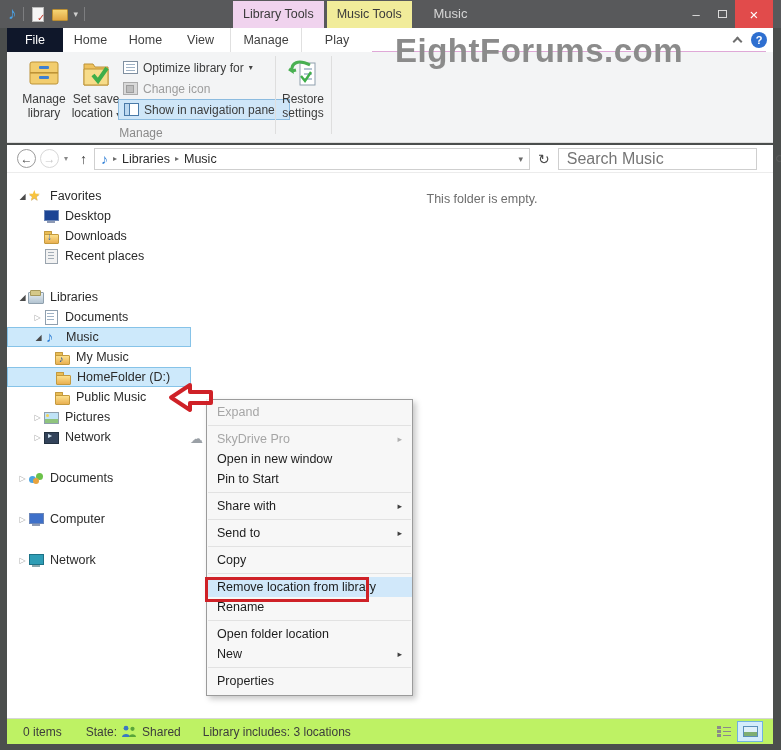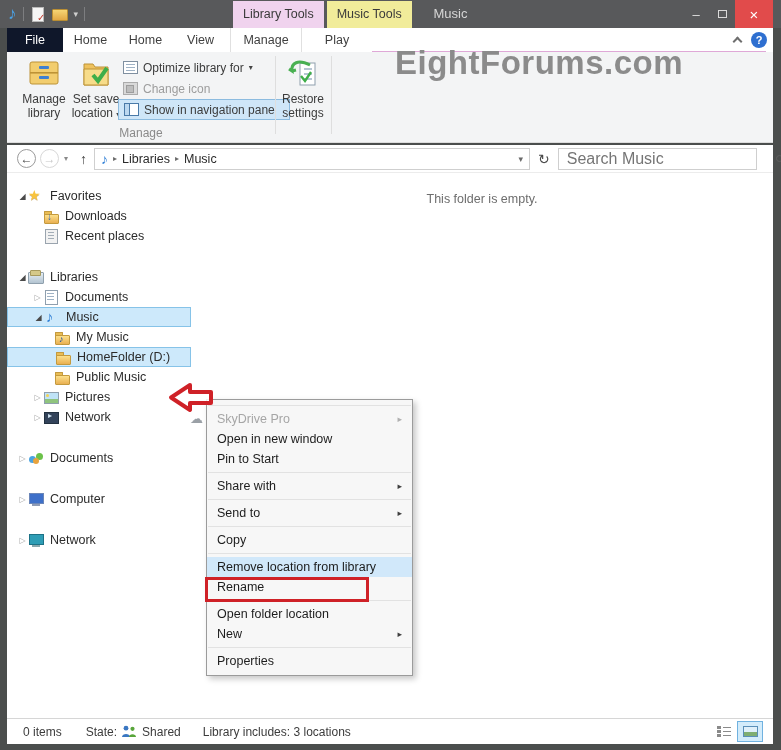--- a/index.html
+++ b/index.html
@@ -49,21 +49,21 @@
   .sico.gray::after{content:"";position:absolute;left:2px;top:2px;width:6px;height:6px;background:#bdbdbd;border:1px solid #9d9d9d;}
   .sico.nav{background:#fff;border:1px solid #4a7aa8;}
   .sico.nav::after{content:"";position:absolute;left:0;top:0;bottom:0;width:4px;background:#bcd8f0;border-right:1px solid #4a7aa8;}
   .caret{font-size:8px;color:#444;}
   .vsep{position:absolute;top:4px;bottom:8px;width:1px;background:#dedede;}
   .grouplabel{position:absolute;left:0;width:268px;bottom:2px;text-align:center;color:#8a8a8a;font-size:12px;}
   .helpzone{position:absolute;right:6px;top:-20px;display:flex;gap:10px;align-items:center;}
   .chev{width:7px;height:7px;border-left:2px solid #6e6e6e;border-top:2px solid #6e6e6e;transform:rotate(45deg);margin-top:3px;}
   .helpq{width:16px;height:16px;border-radius:50%;background:#2e6fd0;color:#fff;font-size:11px;font-weight:bold;
      display:flex;align-items:center;justify-content:center;}
-  .watermark{position:absolute;left:395px;top:32px;font-size:33px;font-weight:bold;color:#8b8b8b;letter-spacing:.5px;z-index:5;margin-top:12px;}
+  .watermark{position:absolute;left:395px;top:32px;font-size:33px;font-weight:bold;color:#8b8b8b;letter-spacing:.5px;z-index:5;}
 
   
   .addressrow{position:absolute;left:7px;right:8px;top:145px;height:28px;background:#fff;border-bottom:1px solid #ececec;
      display:flex;align-items:center;font-size:12.5px;color:#3c3c3c;}
   .navbtn{width:19px;height:19px;border-radius:50%;border:1px solid #9b9b9b;display:flex;align-items:center;
      justify-content:center;font-size:12px;color:#3c3c3c;margin-left:10px;}
   .navbtn.fwd{border-color:#d8d8d8;color:#c8c8c8;margin-left:4px;}
   .ddsmall{color:#8a8a8a;font-size:8px;margin:0 5px;}
   .upbtn{color:#3c3c3c;font-size:14px;margin:0 7px;}
   .crumbbar{flex:none;width:436px;height:22px;border:1px solid #cfcfcf;display:flex;align-items:center;padding:0 6px;gap:5px;}
@@ -122,21 +122,21 @@
   .mi .sub{margin-left:auto;font-size:9px;color:#3f3f3f;}
   .mi.dis .sub{color:#b0b0b0;}
   .msep{height:1px;background:#e2e2e2;margin:3px 1px;}
   .cloud{position:absolute;left:-17px;top:2px;font-size:13px;color:#9aa0a6;}
 
   
   .redbox{position:absolute;left:205px;top:577px;width:164px;height:25px;border:3px solid #cf2127;z-index:12;}
   .redarrow{position:absolute;left:168px;top:381px;z-index:12;}
 
   
-  .statusbar{position:absolute;left:7px;right:8px;bottom:6px;height:26px;background:#ffffff;border-top:1px solid #d6d6d6;
+  .statusbar{position:absolute;left:7px;right:8px;bottom:6px;height:26px;background:#bef264;border-top:1px solid #d6d6d6;
      display:flex;align-items:center;font-size:12px;color:#3c3c3c;}
   .st{margin-left:16px;display:flex;align-items:center;gap:4px;white-space:nowrap;}
   .viewbtns{margin-left:auto;margin-right:10px;display:flex;align-items:center;gap:6px;}
   .vlist{width:14px;height:13px;position:relative;}
   .vlist::before{content:"";position:absolute;left:0;top:1px;width:4px;height:11px;
      background:repeating-linear-gradient(#8a8a8a 0 3px,transparent 3px 4px);}
   .vlist::after{content:"";position:absolute;left:6px;top:2px;width:8px;height:10px;
      background:repeating-linear-gradient(#8a8a8a 0 1px,transparent 1px 4px);}
   .vthumbwrap{width:26px;height:21px;background:#d3ecfb;border:1px solid #70b2e0;display:flex;align-items:center;justify-content:center;}
   .vthumb{width:15px;height:11px;border:1px solid #5a8fb8;background:linear-gradient(#dff0fa 55%,#7fae72 55%);}
@@ -261,20 +261,25 @@
 
   <div class="content">
     <div class="navpane" id="navpane">
         <div class="nrow in0">
           <span class="ex open">◢</span>
           <span class="ic ic-star"></span>
           <span>Favorites</span>
         </div>
         <div class="nrow in1">
           <span class="ex"></span>
+          <span class="ic ic-desktop"></span>
+          <span>Desktop</span>
+        </div>
+        <div class="nrow in1">
+          <span class="ex"></span>
           <span class="ic icf ic-downloads">
             <i class="ov dl">↓</i>
           </span>
           <span>Downloads</span>
         </div>
         <div class="nrow in1">
           <span class="ex"></span>
           <span class="ic ic-recent"></span>
           <span>Recent places</span>
         </div>
@@ -337,20 +342,23 @@
         <div class="nrow in0">
           <span class="ex">▷</span>
           <span class="ic ic-network"></span>
           <span>Network</span>
         </div>
       </div>
     <div class="emptytext">This folder is empty.</div>
   </div>
 
   <div class="cmenu" id="cmenu">
+      <div class="mi dis">
+        <span>Expand</span>
+      </div>
       <div class="msep"></div>
       <div class="mi dis">
         <span class="cloud">☁</span>
         <span>SkyDrive Pro</span>
         <span class="sub">▸</span>
       </div>
       <div class="mi">
         <span>Open in new window</span>
       </div>
       <div class="mi">

